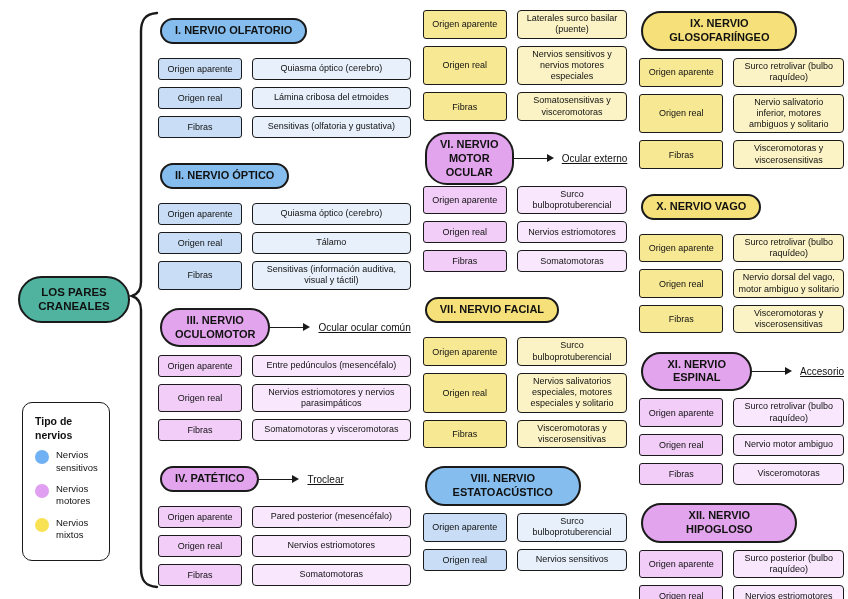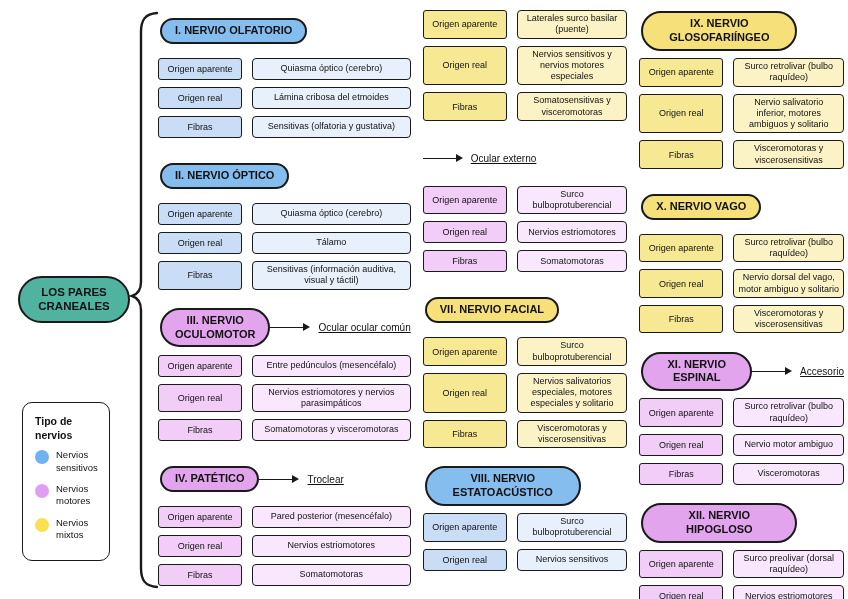--- a/index.html
+++ b/index.html
@@ -334,20 +334,23 @@
 
   <div class="nrow">
     <div class="rlabel">Fibras</div>
     <div class="rdesc">Somatosensitivas y visceromotoras</div>
   </div>
 </div>
   </div>
 
   <div class="nerve" style="--h: #e2a4ec; --l: #f2cdf8; --v: #f9e8fd;">
     <div class="pill-row">
+      <div class="pill">
+        <span class="pill-label">VI. NERVIO MOTOR OCULAR</span>
+      </div>
       <div class="arrow-wrap">
         <span class="arrow-line"></span>
         <span class="arrow-label">Ocular externo</span>
       </div>
     </div>
     <div class="rows">
   <div class="nrow">
     <div class="rlabel">Origen aparente</div>
     <div class="rdesc">Surco bulboprotuberencial</div>
   </div>
@@ -492,21 +495,21 @@
   <div class="nerve" style="--h: #e2a4ec; --l: #f2cdf8; --v: #f9e8fd;">
     <div class="pill-row">
       <div class="pill">
         <span class="pill-label">XII. NERVIO HIPOGLOSO</span>
       </div>
 
     </div>
     <div class="rows">
   <div class="nrow">
     <div class="rlabel">Origen aparente</div>
-    <div class="rdesc">Surco preolivar (dorsal raquídeo)</div>
+    <div class="rdesc">Surco posterior (bulbo raquídeo)</div>
   </div>
 
   <div class="nrow">
     <div class="rlabel">Origen real</div>
     <div class="rdesc">Nervios estriomotores</div>
   </div>
 
 </div>
   </div>
 </div>

